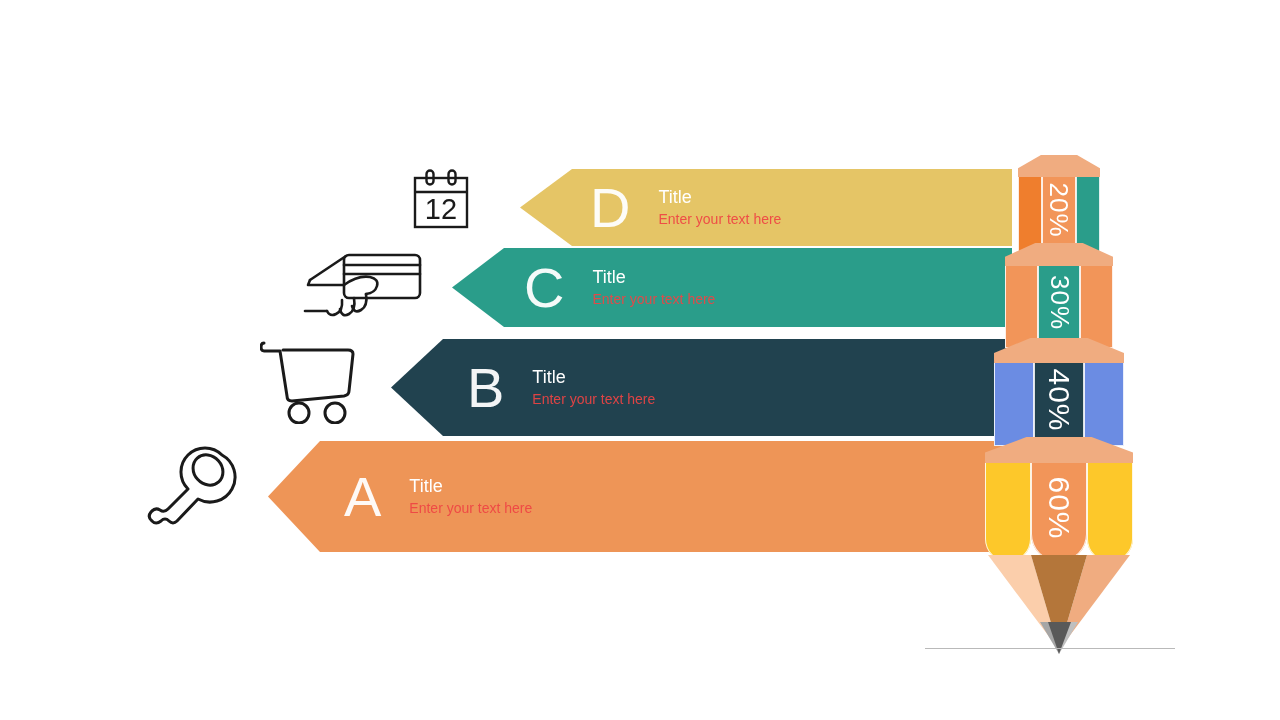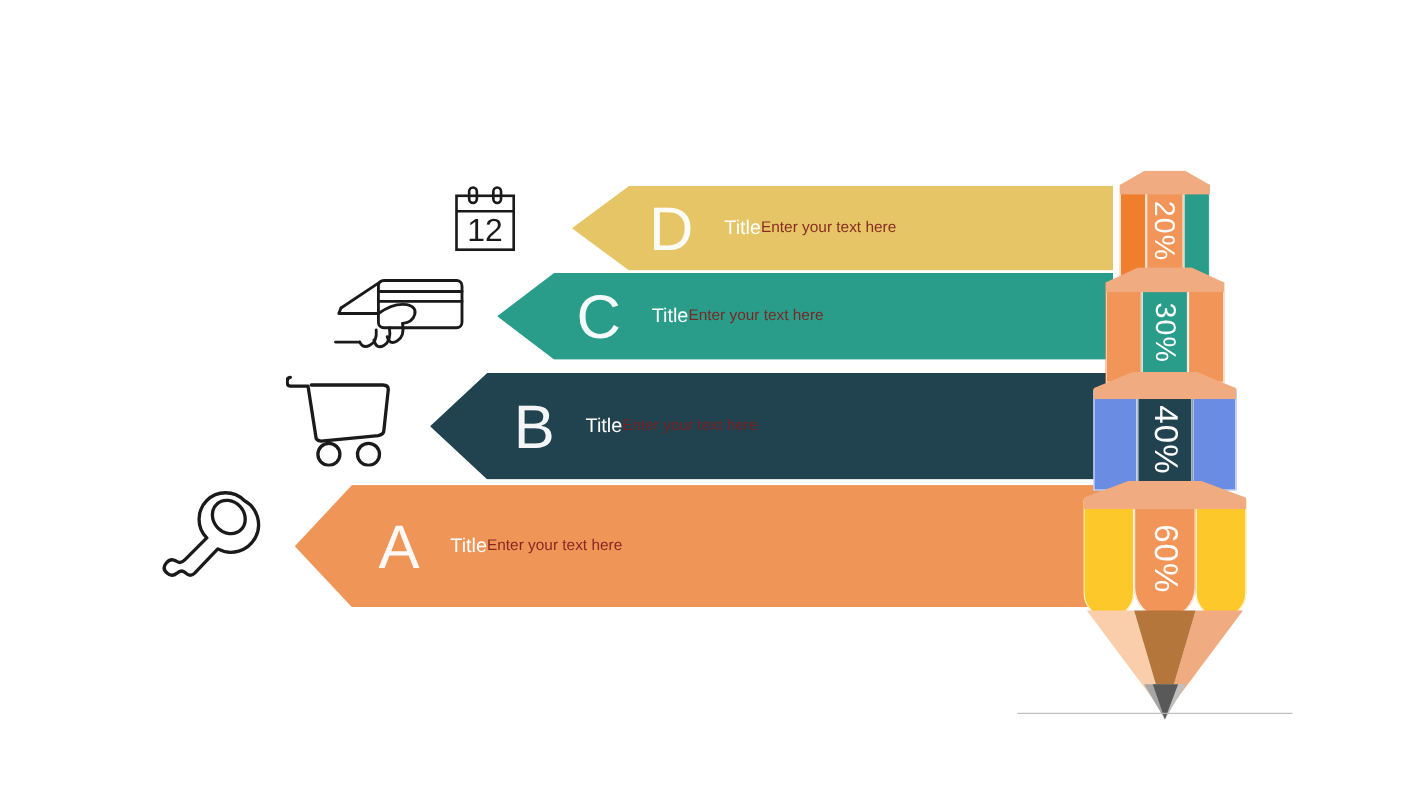--- a/index.html
+++ b/index.html
@@ -23,26 +23,26 @@
     display:flex;align-items:center;
   }
   .letter{
     color:#ffffff;
     font-weight:300;
     font-size:56px;
     line-height:1;
     letter-spacing:0;
     opacity:.95;
   }
-  .texts{display:flex;justify-content:center;}
+  .texts{display:flex;flex-direction:column;justify-content:center;}
   .t-title{
     color:#ffffff;font-size:18px;line-height:1.25;font-weight:400;
   }
   .t-sub{
-    color:#7f1d1d;font-size:14px;line-height:1.45;font-weight:300;opacity:.92;
+    color:#ef4444;font-size:14px;line-height:1.45;font-weight:300;opacity:.92;
   }
 
   
   .icon-wrap{position:absolute;}
   .icon-wrap svg{display:block;}
 
   
   #pencil{position:absolute;}
   .seg{position:absolute;}
   .seg .cap{position:absolute;left:0;top:0;width:100%;}

